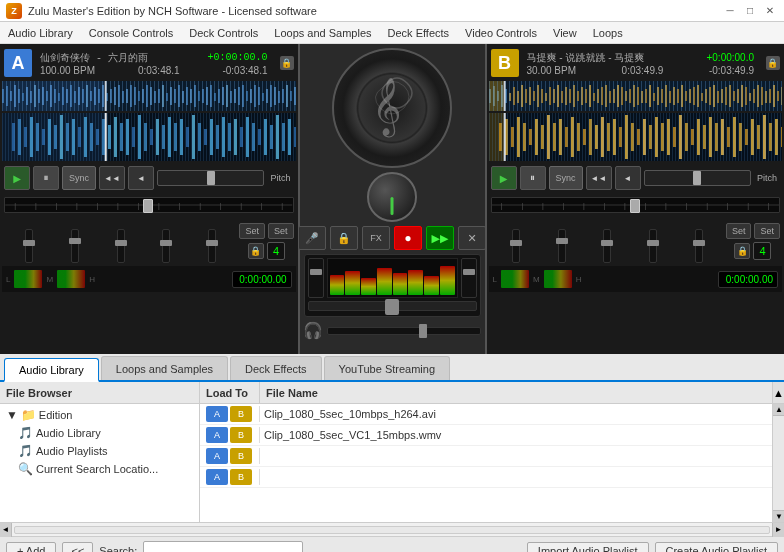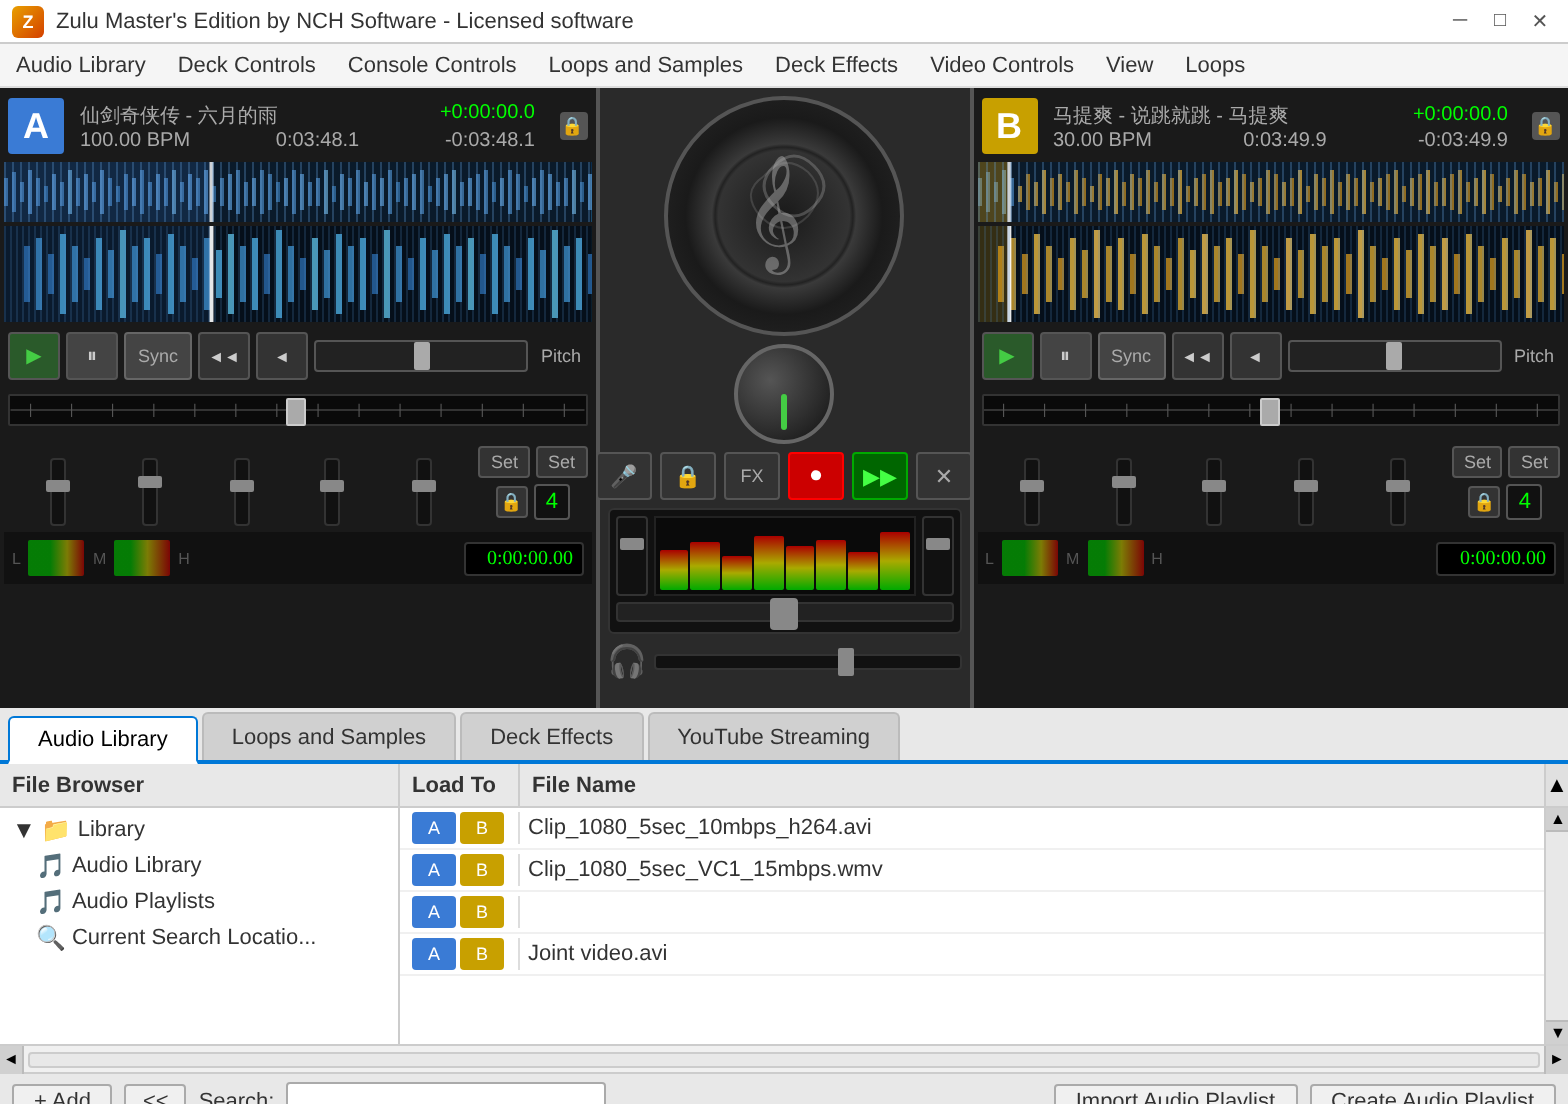--- a/index.html
+++ b/index.html
@@ -194,21 +194,20 @@
     }
     .tempo-display {
       color: #0f0;
       font-size: 10px;
       background: #000;
       padding: 2px 4px;
       border: 1px solid #333;
       border-radius: 2px;
       min-width: 60px;
       text-align: right;
-      font-family: Liberation Serif, serif;
     }
 
     
     .center-panel {
       width: 185px;
       background: #2a2a2a;
       display: flex;
       flex-direction: column;
       align-items: center;
       padding: 4px;
@@ -513,37 +512,37 @@
   </div>
   <div class="title-bar-controls">
     <button class="title-bar-btn">─</button>
     <button class="title-bar-btn">□</button>
     <button class="title-bar-btn">✕</button>
   </div>
 </div>
 
 <div class="menu-bar">
   <div class="menu-item">Audio Library</div>
+  <div class="menu-item">Console Controls</div>
   <div class="menu-item">Deck Controls</div>
-  <div class="menu-item">Console Controls</div>
   <div class="menu-item">Loops and Samples</div>
   <div class="menu-item">Deck Effects</div>
   <div class="menu-item">Video Controls</div>
   <div class="menu-item">View</div>
   <div class="menu-item">Loops</div>
 </div>
 
 <div class="deck-area">
 
   <div class="deck deck-left">
 
     <div class="deck-header">
       <div class="deck-letter">A</div>
       <div style="flex:1; overflow:hidden; padding: 0 4px;">
-        <div style="display:flex; justify-content:space-between; ">
+        <div style="display:flex; justify-content:space-between; align-items:center;font-family:Liberation Mono, monospace;">
           <span class="deck-track-name">仙剑奇侠传 - 六月的雨</span>
           <span style="color:#0f0; font-size:10px;">+0:00:00.0</span>
         </div>
         <div style="display:flex; justify-content:space-between;">
           <span class="deck-bpm">100.00 BPM</span>
           <span style="color:#aaa; font-size:10px;">0:03:48.1</span>
           <span style="color:#aaa; font-size:10px;">-0:03:48.1</span>
         </div>
       </div>
       <div style="width:14px; height:14px; background:#555; border-radius:2px; margin-left:4px; display:flex; align-items:center; justify-content:center;">
@@ -1110,21 +1109,21 @@
     <div class="file-name-label">File Name</div>
     <div style="width:12px; display:flex; align-items:center; justify-content:center; background:#e0e0e0; border-left:1px solid #ccc; cursor:pointer; height:100%;">▲</div>
   </div>
 
   <div class="file-content">
 
     <div class="file-tree">
       <div class="tree-item">
         <span class="tree-icon">▼</span>
         <span class="tree-icon">📁</span>
-        <span class="tree-label">Library</span>
+        <span class="tree-label">Edition</span>
       </div>
       <div class="tree-item indent-1">
         <span class="tree-icon">🎵</span>
         <span class="tree-label">Audio Library</span>
       </div>
       <div class="tree-item indent-1">
         <span class="tree-icon">🎵</span>
         <span class="tree-label">Audio Playlists</span>
       </div>
       <div class="tree-item indent-1">
@@ -1152,21 +1151,20 @@
         <div class="load-btns">
           <button class="load-ab-btn">A</button>
           <button class="load-ab-btn b">B</button>
         </div>
       </div>
       <div class="file-row">
         <div class="load-btns">
           <button class="load-ab-btn">A</button>
           <button class="load-ab-btn b">B</button>
         </div>
-        <span class="file-name-cell">Joint video.avi</span>
       </div>
     </div>
 
     <div style="width:12px; background:#f0f0f0; border-left:1px solid #ccc; display:flex; flex-direction:column;">
       <div style="width:12px; height:12px; background:#d0d0d0; border-bottom:1px solid #bbb; cursor:pointer; display:flex; align-items:center; justify-content:center; font-size:8px;">▲</div>
       <div style="flex:1; background:#e8e8e8;"></div>
       <div style="width:12px; height:12px; background:#d0d0d0; border-top:1px solid #bbb; cursor:pointer; display:flex; align-items:center; justify-content:center; font-size:8px;">▼</div>
     </div>
   </div>
 </div>

